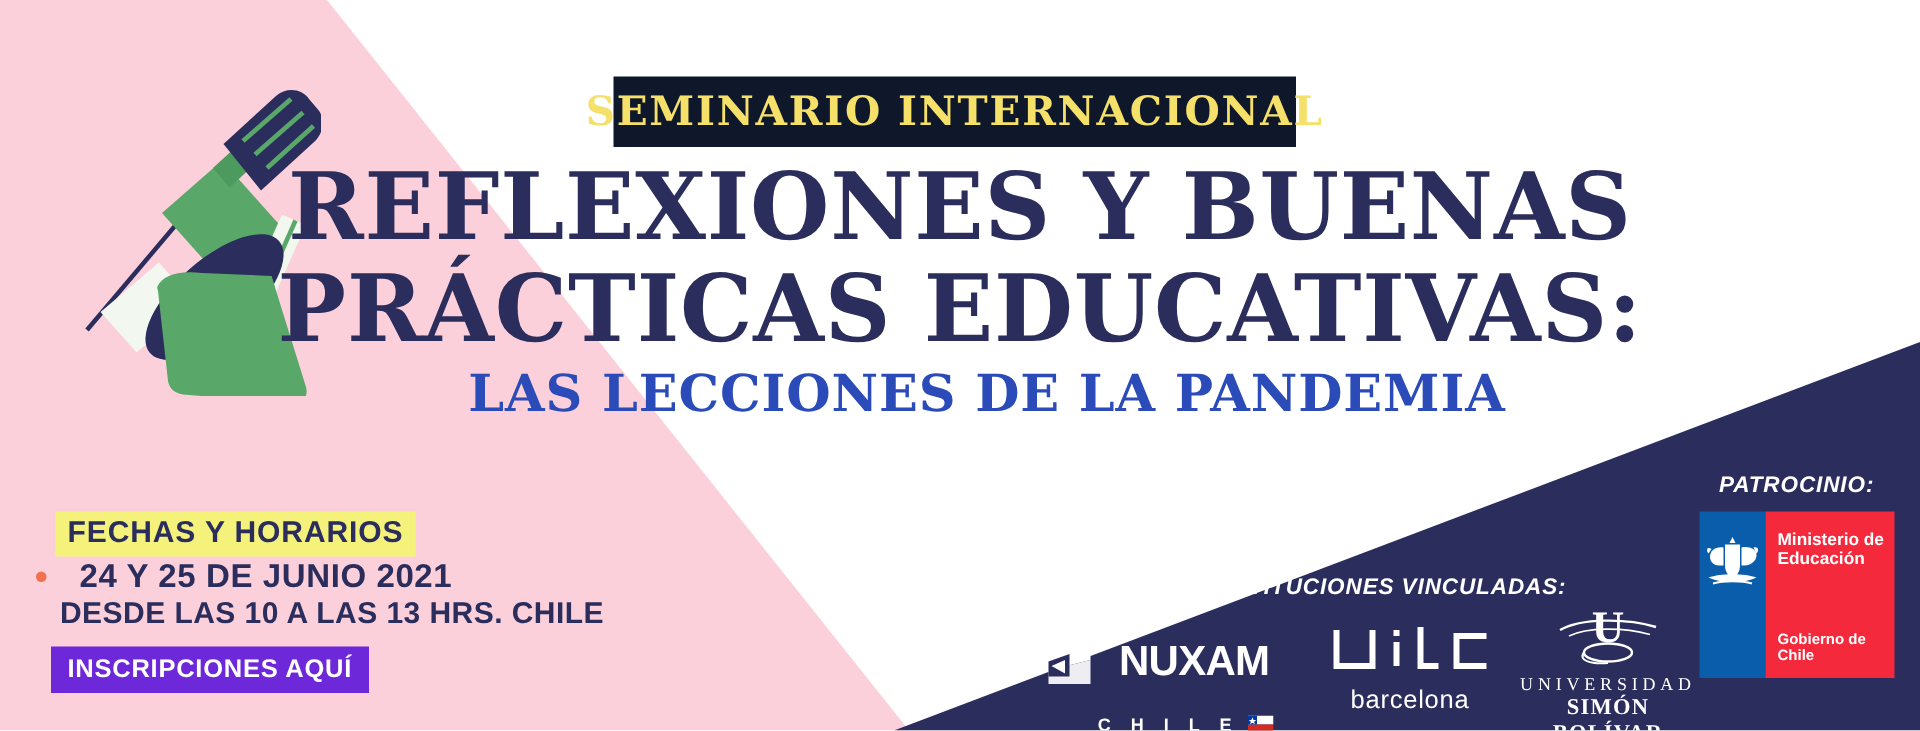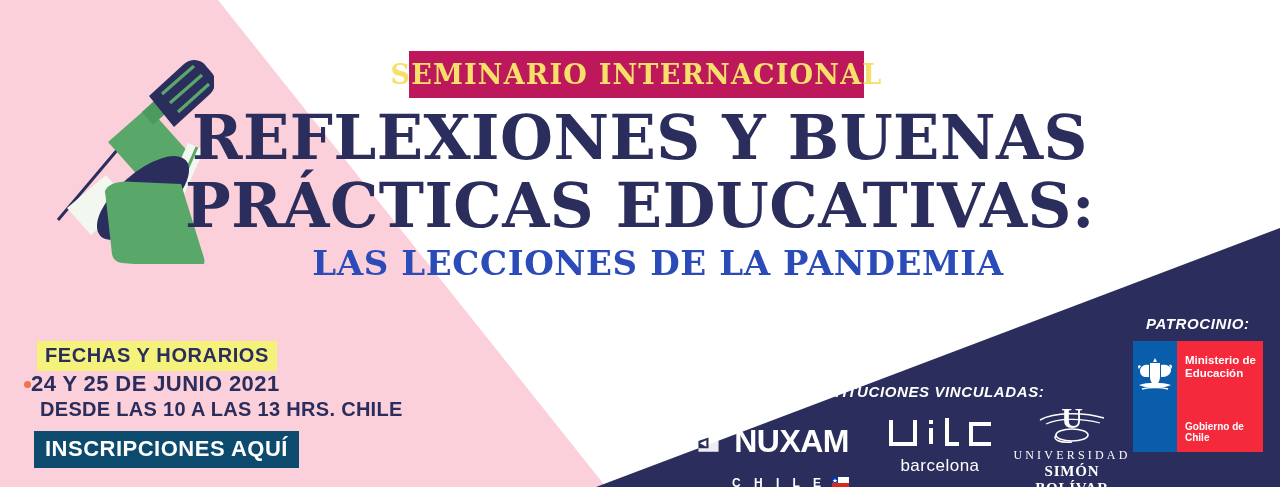--- a/index.html
+++ b/index.html
@@ -19,21 +19,21 @@
   .shape{position:absolute;top:0;left:0;width:1280px;height:487px;}
   .shape svg{display:block;}
 
   
   .illus{position:absolute;left:34px;top:32px;width:180px;height:232px;}
 
   
   .banner{
     position:absolute;left:409px;top:51px;
     width:455px;height:47px;
-    background:#be185d;
+    background:#0f172a;
     display:flex;align-items:center;justify-content:center;
   }
   .banner-text{
     font-family:"DejaVu Serif", serif;
     font-weight:bold;
     font-size:27px;
     letter-spacing:1.2px;
     color:#f5e06a;
     white-space:nowrap;
   }
@@ -69,42 +69,42 @@
     position:absolute;left:37px;top:341px;
     background:#f5f27c;
     padding:3px 8px 4px 8px;
     font-weight:bold;font-size:20px;
     letter-spacing:0.6px;
     color:#2b2d5c;
     white-space:nowrap;
   }
   .date-row{
     position:absolute;left:24px;top:371px;
-    display:flex;align-items:center;gap:0;
+    display:flex;align-items:center;gap:22px;
     white-space:nowrap;
   }
   .bullet{
     width:7px;height:7px;border-radius:50%;
     background:#f2714e;flex:none;
   }
   .date-main{
     font-weight:bold;font-size:22px;
     letter-spacing:0.4px;color:#2b2d5c;
   }
   .date-sub{
     position:absolute;left:40px;top:398px;
     font-weight:bold;font-size:20px;
     letter-spacing:0.3px;color:#2b2d5c;
     white-space:nowrap;
   }
   .cta{
     position:absolute;left:34px;top:431px;
-    background:#0c4a6e;color:#ffffff;
+    background:#6d28d9;color:#ffffff;
     padding:5px 11px 6px 11px;
-    font-weight:bold;font-size:22px;
+    font-weight:bold;font-size:17px;
     letter-spacing:0.5px;
     white-space:nowrap;
     cursor:pointer;
   }
 
   
   .inst-label{
     position:absolute;left:806px;top:383px;
     color:#ffffff;font-weight:bold;font-style:italic;
     font-size:15px;letter-spacing:0.6px;
@@ -116,21 +116,21 @@
     font-size:15px;letter-spacing:0.6px;
     white-space:nowrap;
   }
 
   
   .logo-nuxam{position:absolute;left:697px;top:424px;width:152px;height:46px;}
   .logo-uic{position:absolute;left:885px;top:418px;width:110px;height:54px;}
   .logo-usb{position:absolute;left:1012px;top:404px;width:120px;height:70px;}
 
   .nuxam-word{
-    font-weight:bold;font-size:32px;color:#ffffff;
+    font-weight:bold;font-size:28px;color:#ffffff;
     letter-spacing:-0.5px;line-height:28px;
   }
   .nuxam-sub{
     font-weight:bold;font-size:12px;color:#ffffff;
     letter-spacing:5px;line-height:14px;text-align:right;
   }
   .uic-sub{
     font-size:17px;color:#ffffff;text-align:center;
     letter-spacing:0.5px;margin-top:2px;
   }

